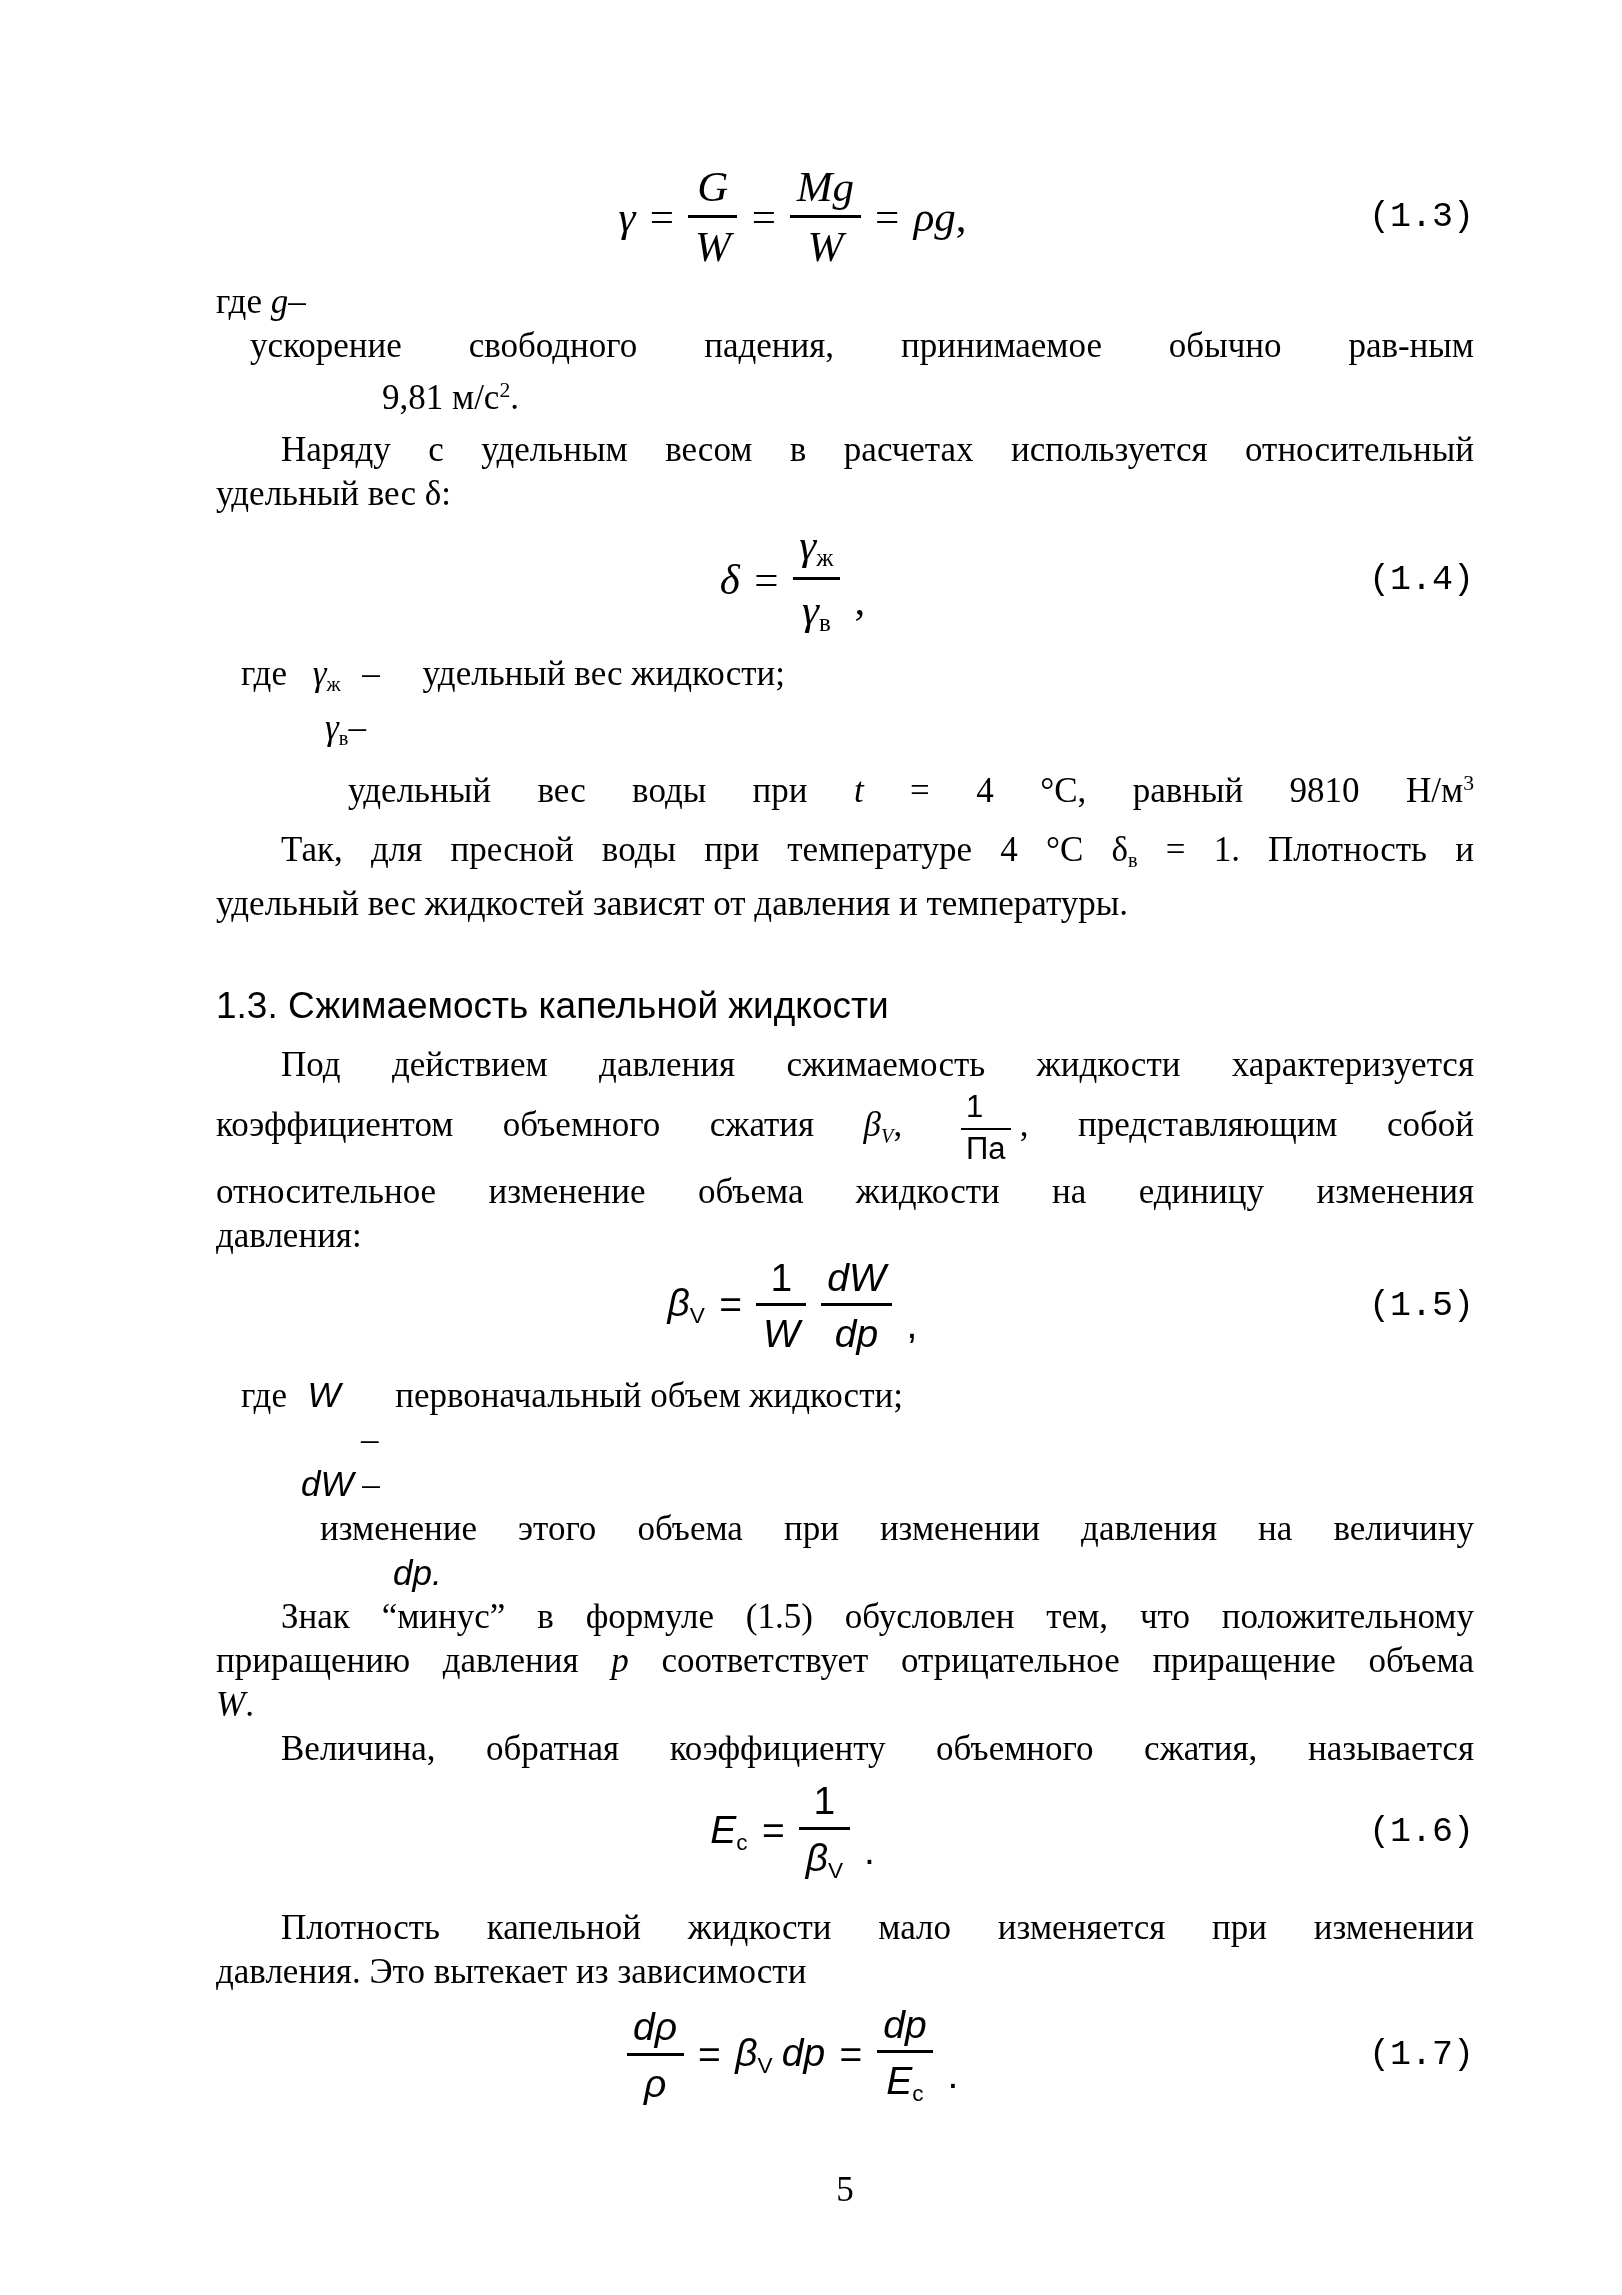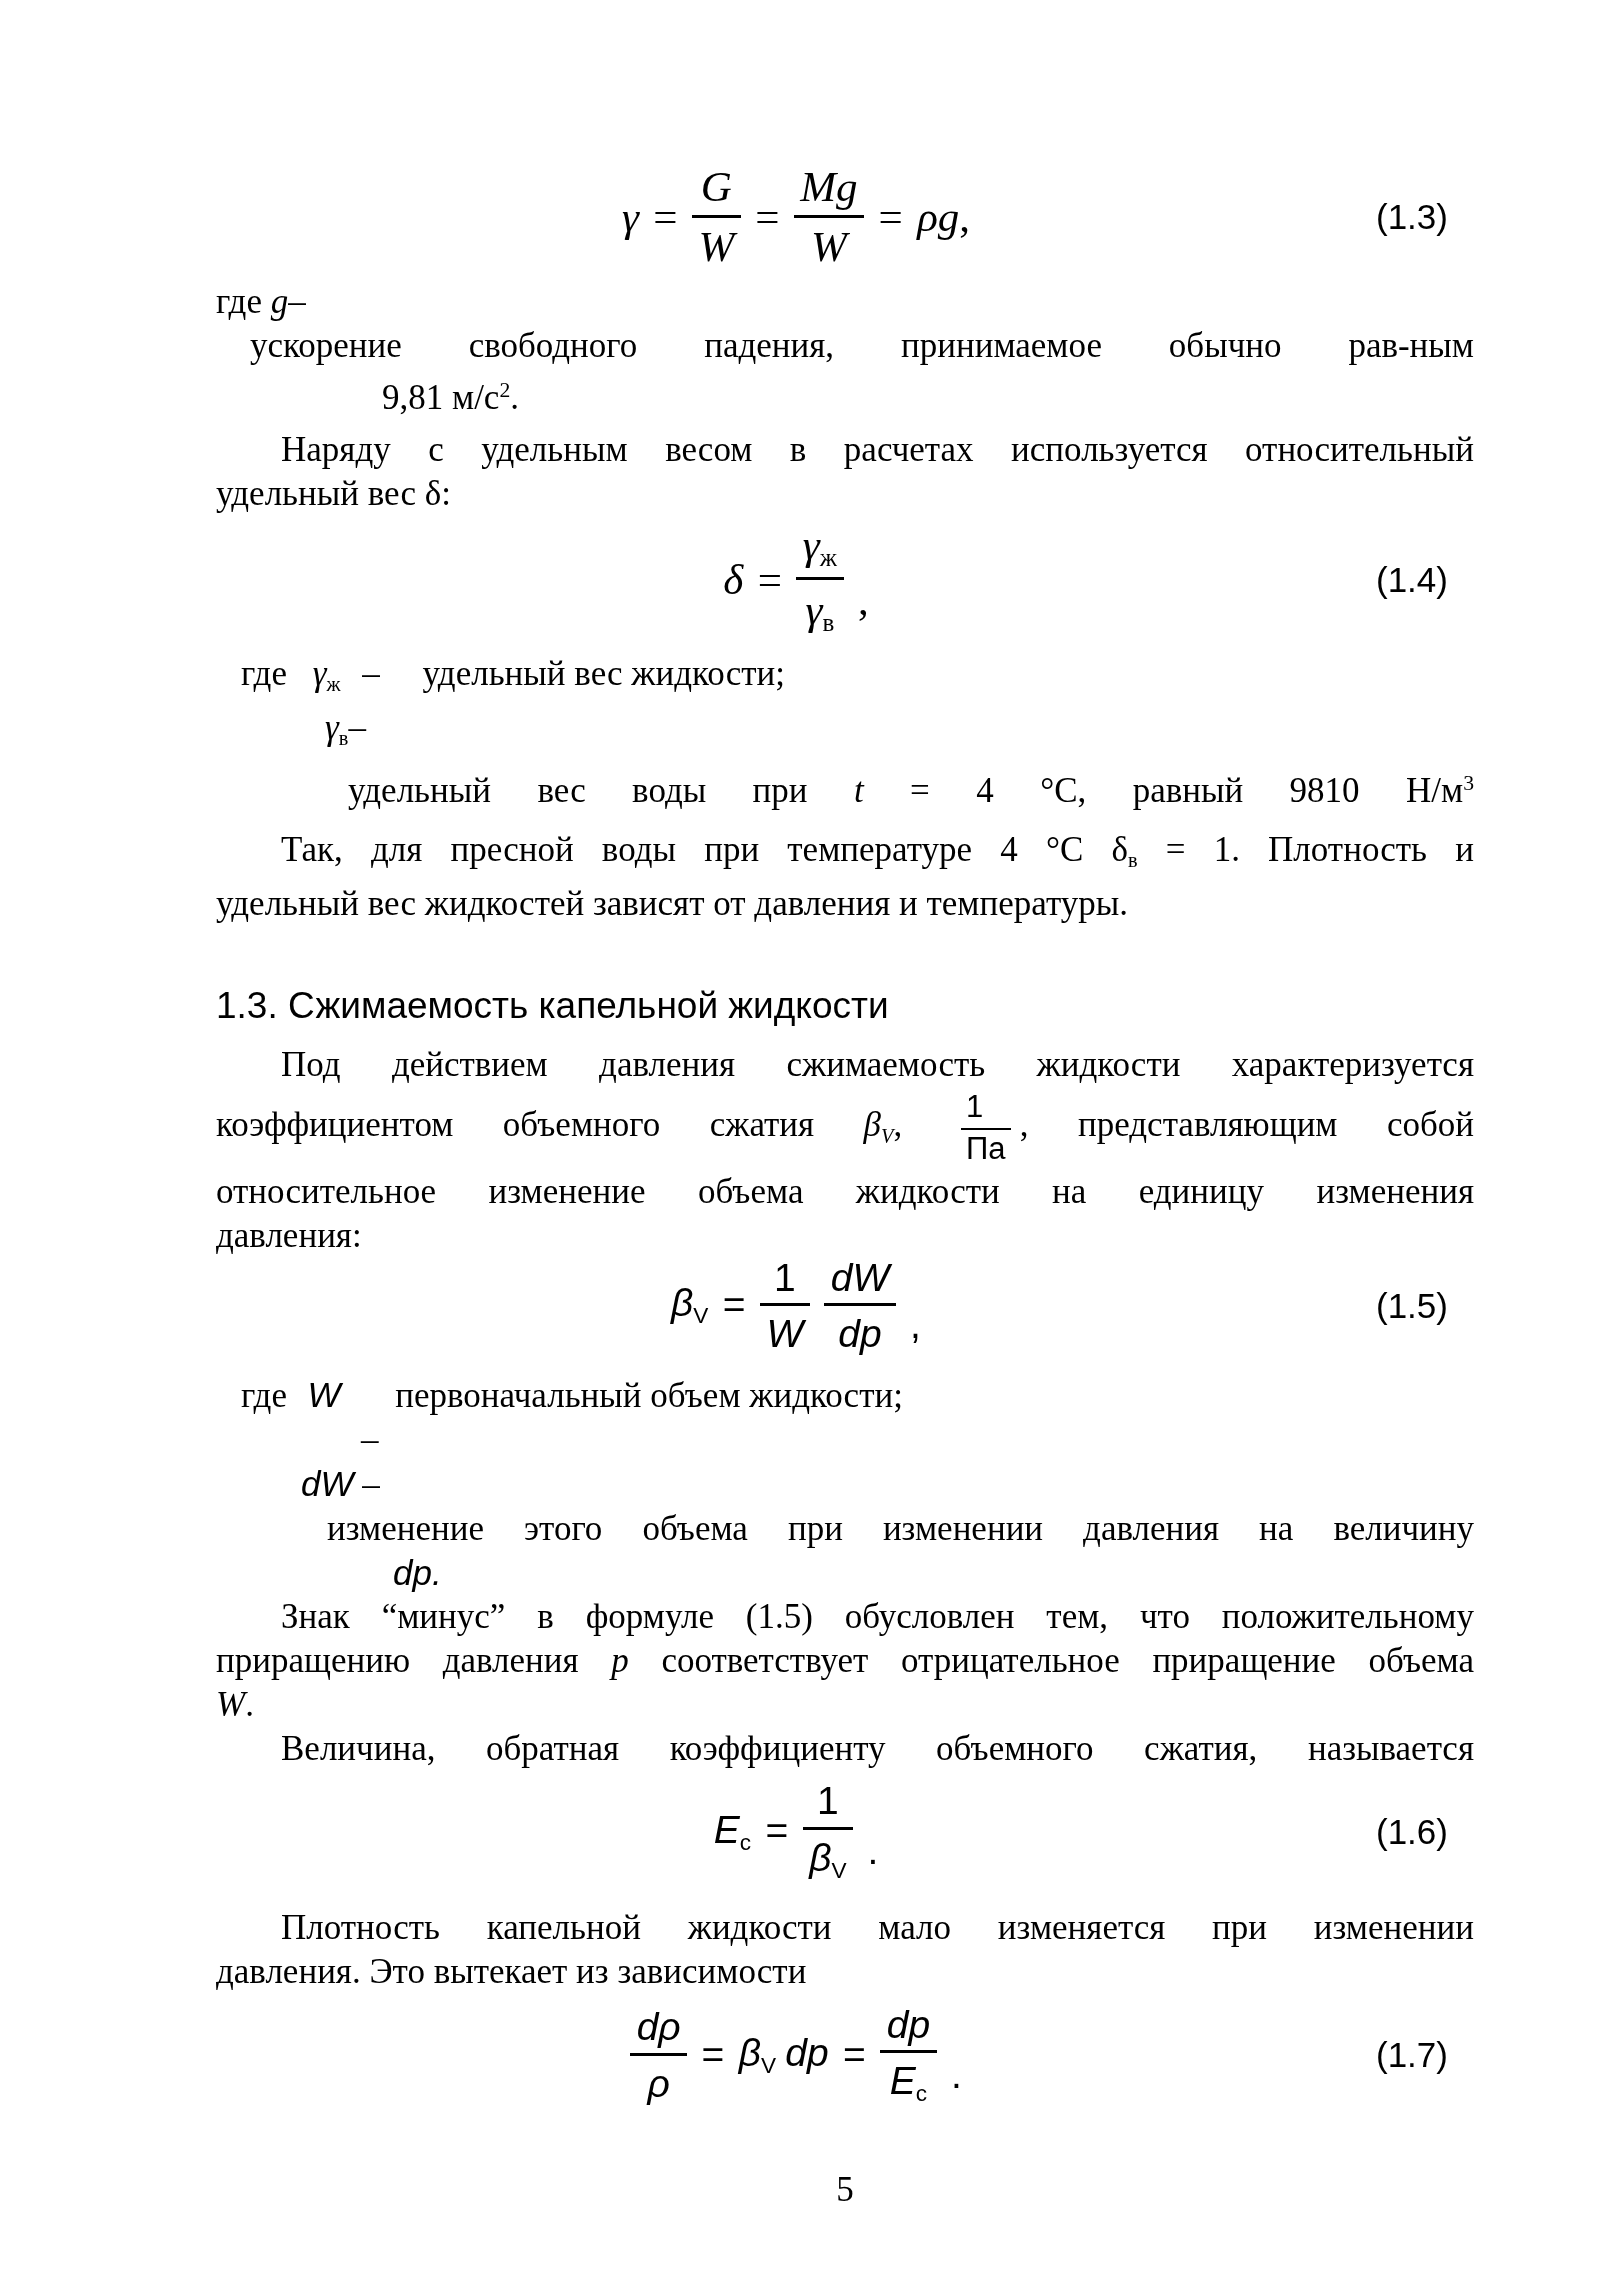--- a/index.html
+++ b/index.html
@@ -18,21 +18,21 @@
   .indent { padding-left:65px; }
   .hang { display:flex; }
   .hang-head { flex:0 0 auto; white-space:pre; }
   .hang-body { flex:1 1 auto; text-align:justify; text-align-last:justify; }
   .i { font-style:italic; }
   .sup { font-size:0.62em; vertical-align:0.55em; }
   .fsub { font-size:0.58em; vertical-align:-0.3em; }
 
   .eq-row { display:flex; align-items:center; }
   .eq-body { flex:1 1 auto; display:flex; align-items:center; justify-content:center; gap:14.4px; line-height:1.05; }
-  .eq-label { flex:0 0 98px; text-align:left; font-family:Liberation Sans, sans-serif; font-style:normal; font-size:35px; }
+  .eq-label { flex:0 0 98px; text-align:left; font-family:Liberation Mono, monospace; font-style:normal; font-size:35px; }
   .eq-serif .eq-body { font-family:"Liberation Serif", serif; font-size:43px; }
   .eq-sans .eq-body  { font-family:"Liberation Sans", sans-serif; font-size:39px; }
   .var { font-style:italic; }
   .op { font-style:normal; }
   .frac { display:inline-flex; flex-direction:column; align-items:stretch; text-align:center; line-height:1; }
   .frac .n { padding:0 6.5px 6.5px; }
   .frac .d { border-top:3.3px solid #000; padding:7.9px 6.5px 0; }
   .p-low { transform:translateY(19.6px); }
 
   .ifrac { display:inline-flex; flex-direction:column; align-items:stretch; text-align:center;
@@ -139,21 +139,21 @@
   </div>
 
   <div class="line" style="margin-top:19.6px;padding-left:25px">
     <span>где</span>
     <span class="sans-var" style="margin-left:11.8px">W</span>
     <span style="margin-left:46px">первоначальный объем жидкости;</span>
   </div>
   <div class="line" style="padding-left:145px">–</div>
   <div class="line hang" style="padding-left:85px">
     <span class="hang-head"><span class="sans-var">dW</span><span> –</span></span>
-    <span class="hang-body" style="margin-left:26px">изменение этого объема при изменении давления на величину</span>
+    <span class="hang-body" style="margin-left:19px">изменение этого объема при изменении давления на величину</span>
   </div>
   <div class="line sans-var" style="padding-left:177px">dp.</div>
 
   <div class="line just indent">Знак “минус” в формуле (1.5) обусловлен тем, что положительному</div>
   <div class="line just">
     <span>приращению давления </span><span class="i">p</span><span> соответствует отрицательное приращение объема</span>
   </div>
   <div class="line">
     <span class="i">W</span><span>.</span>
   </div>

